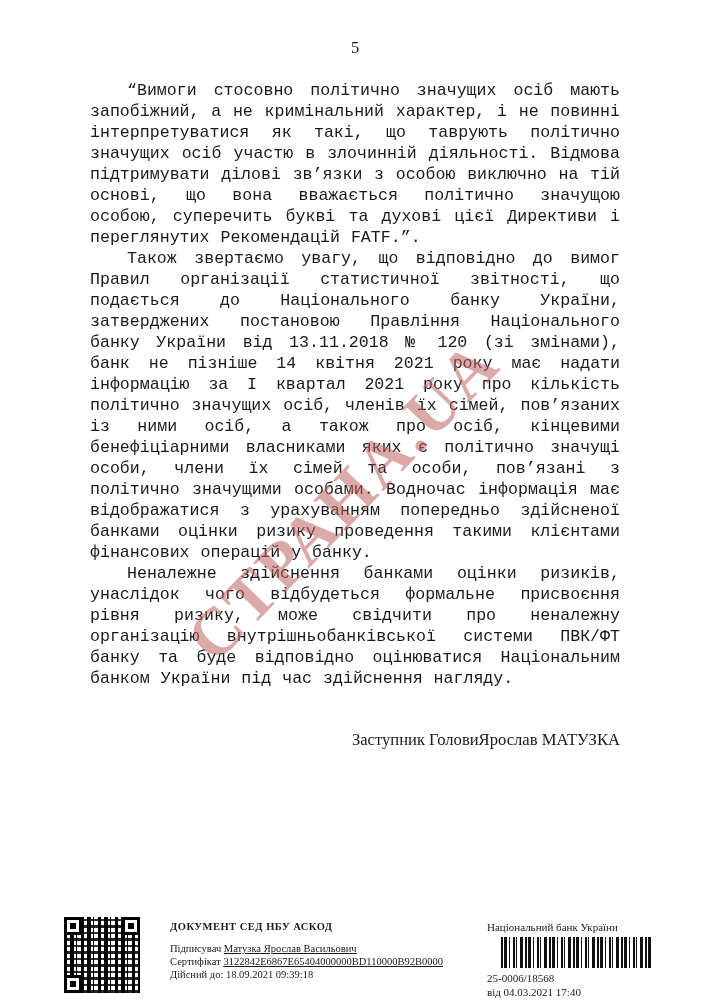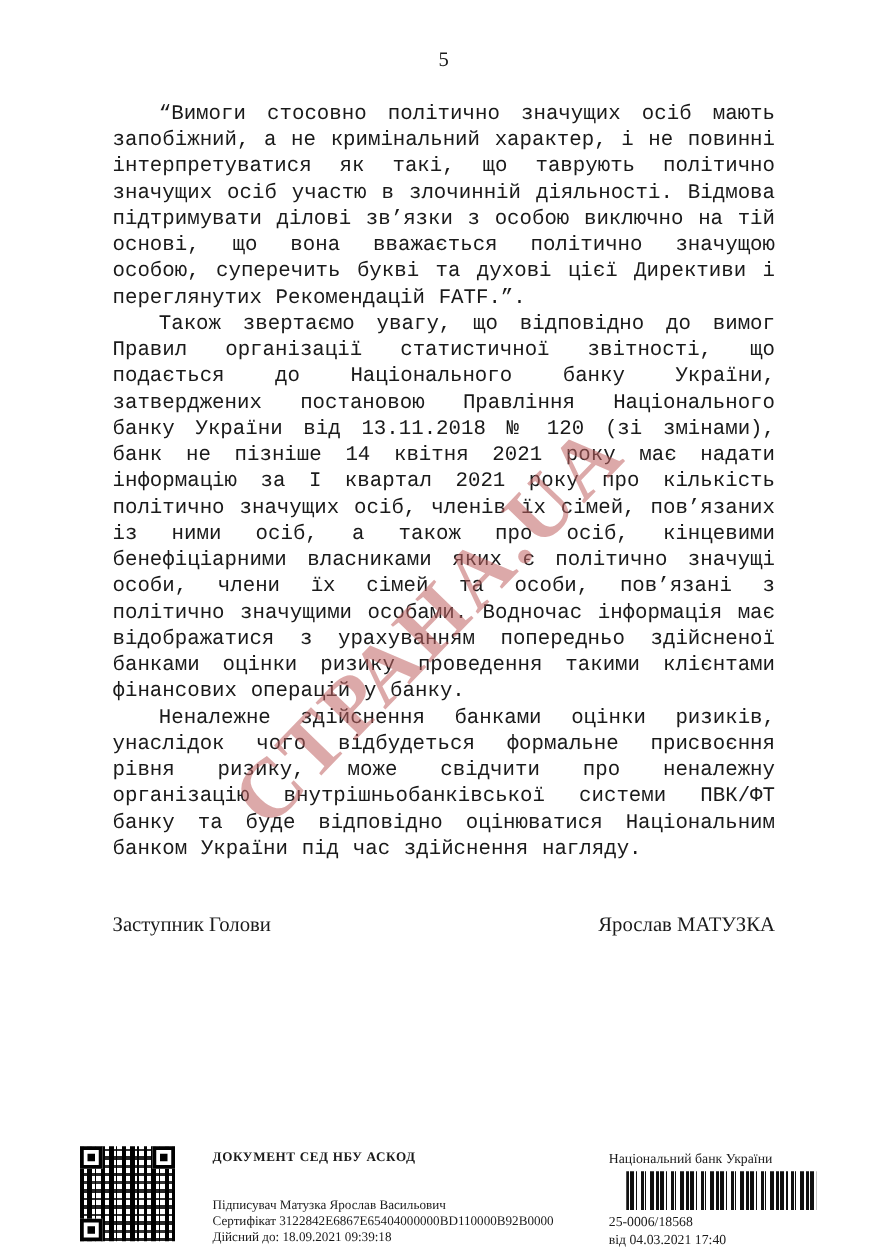--- a/index.html
+++ b/index.html
@@ -25,21 +25,21 @@
   .body-text p{
     margin:0;
     font-size:16.6px;
     line-height:21px;
     text-align:justify;
     word-spacing:1px;
   }
   .body-text p.indent{text-indent:37px;font-family:Liberation Mono, monospace;}
   .signature-row{
     display:flex;
-    justify-content:space-between;
+    justify-content:flex-end;
     margin-top:41px;
     font-size:16.6px;
   }
   
   .watermark{
     position:absolute;
     left:88px;top:462px;
     width:510px;
     text-align:center;
     transform:rotate(-46deg);
@@ -84,23 +84,23 @@
   .sig-block{
     position:absolute;
     left:170px;top:8px;
     width:300px;
     font-size:10.5px;
     line-height:13px;
   }
   .sig-title{
     font-weight:bold;
     letter-spacing:0.5px;
-    margin-bottom:25px;
+    margin-bottom:9px;
   }
-  .sig-line .val{}
+  .sig-line .val{text-decoration:underline;}
   .stamp{
     position:absolute;
     left:487px;top:8px;
     width:180px;
     text-align:left;
     font-size:11px;
     line-height:14px;
   }
   .barcode{
     width:152px;height:31px;

